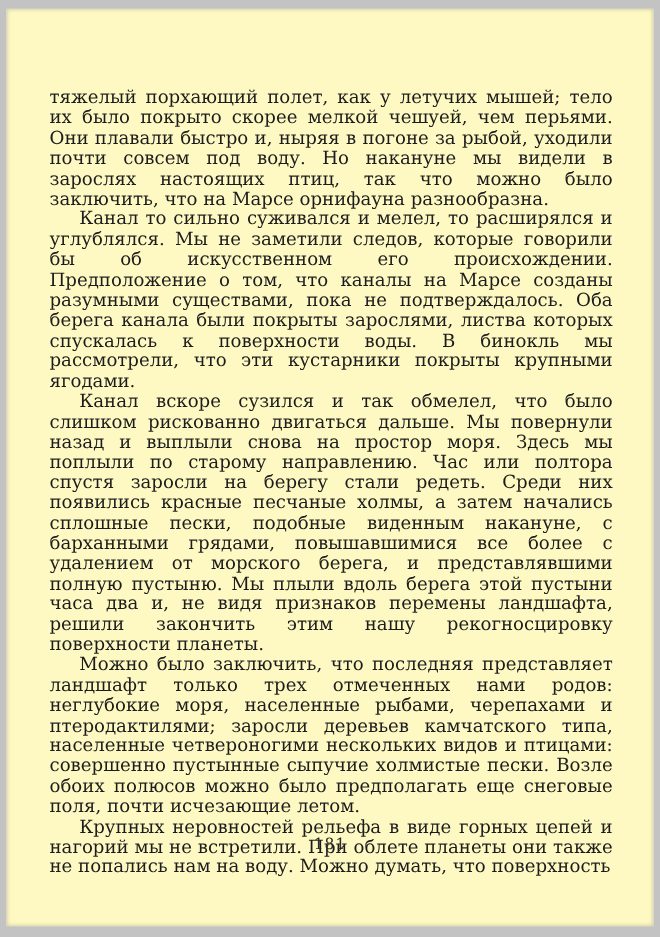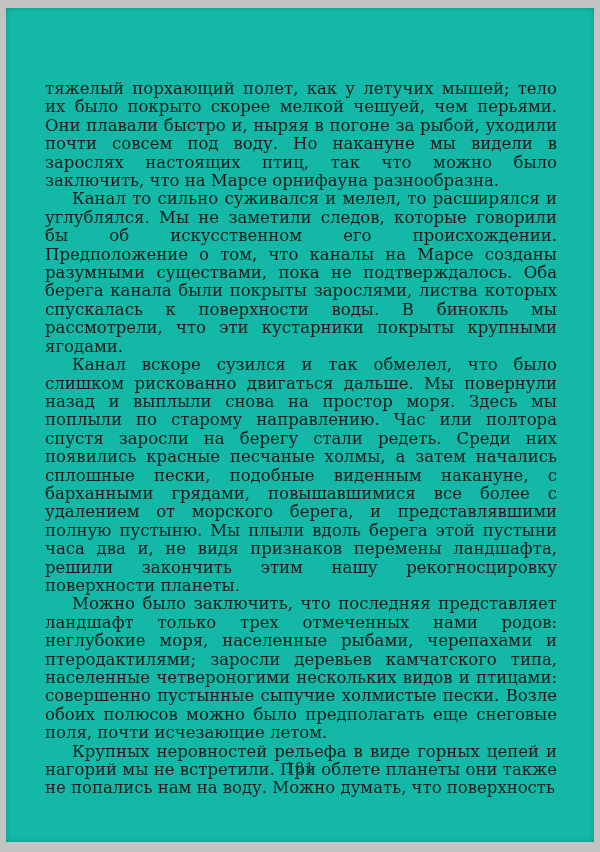--- a/index.html
+++ b/index.html
@@ -13,21 +13,21 @@
     position: relative;
     overflow: hidden;
     font-family: "DejaVu Serif", "Liberation Serif", serif;
   }
   .page {
     position: absolute;
     left: 6px;
     right: 6px;
     top: 8px;
     bottom: 10px;
-    background: #14b8a6;
+    background: #fef9c3;
     box-shadow: 0 0 4px rgba(0,0,0,0.25) inset;
   }
   .text-block {
     position: absolute;
     left: 39px;   
     right: 37px;
     top: 72px;    
     color: #1c1c1c;
     font-size: 16.5px;
     line-height: 18.4px;

